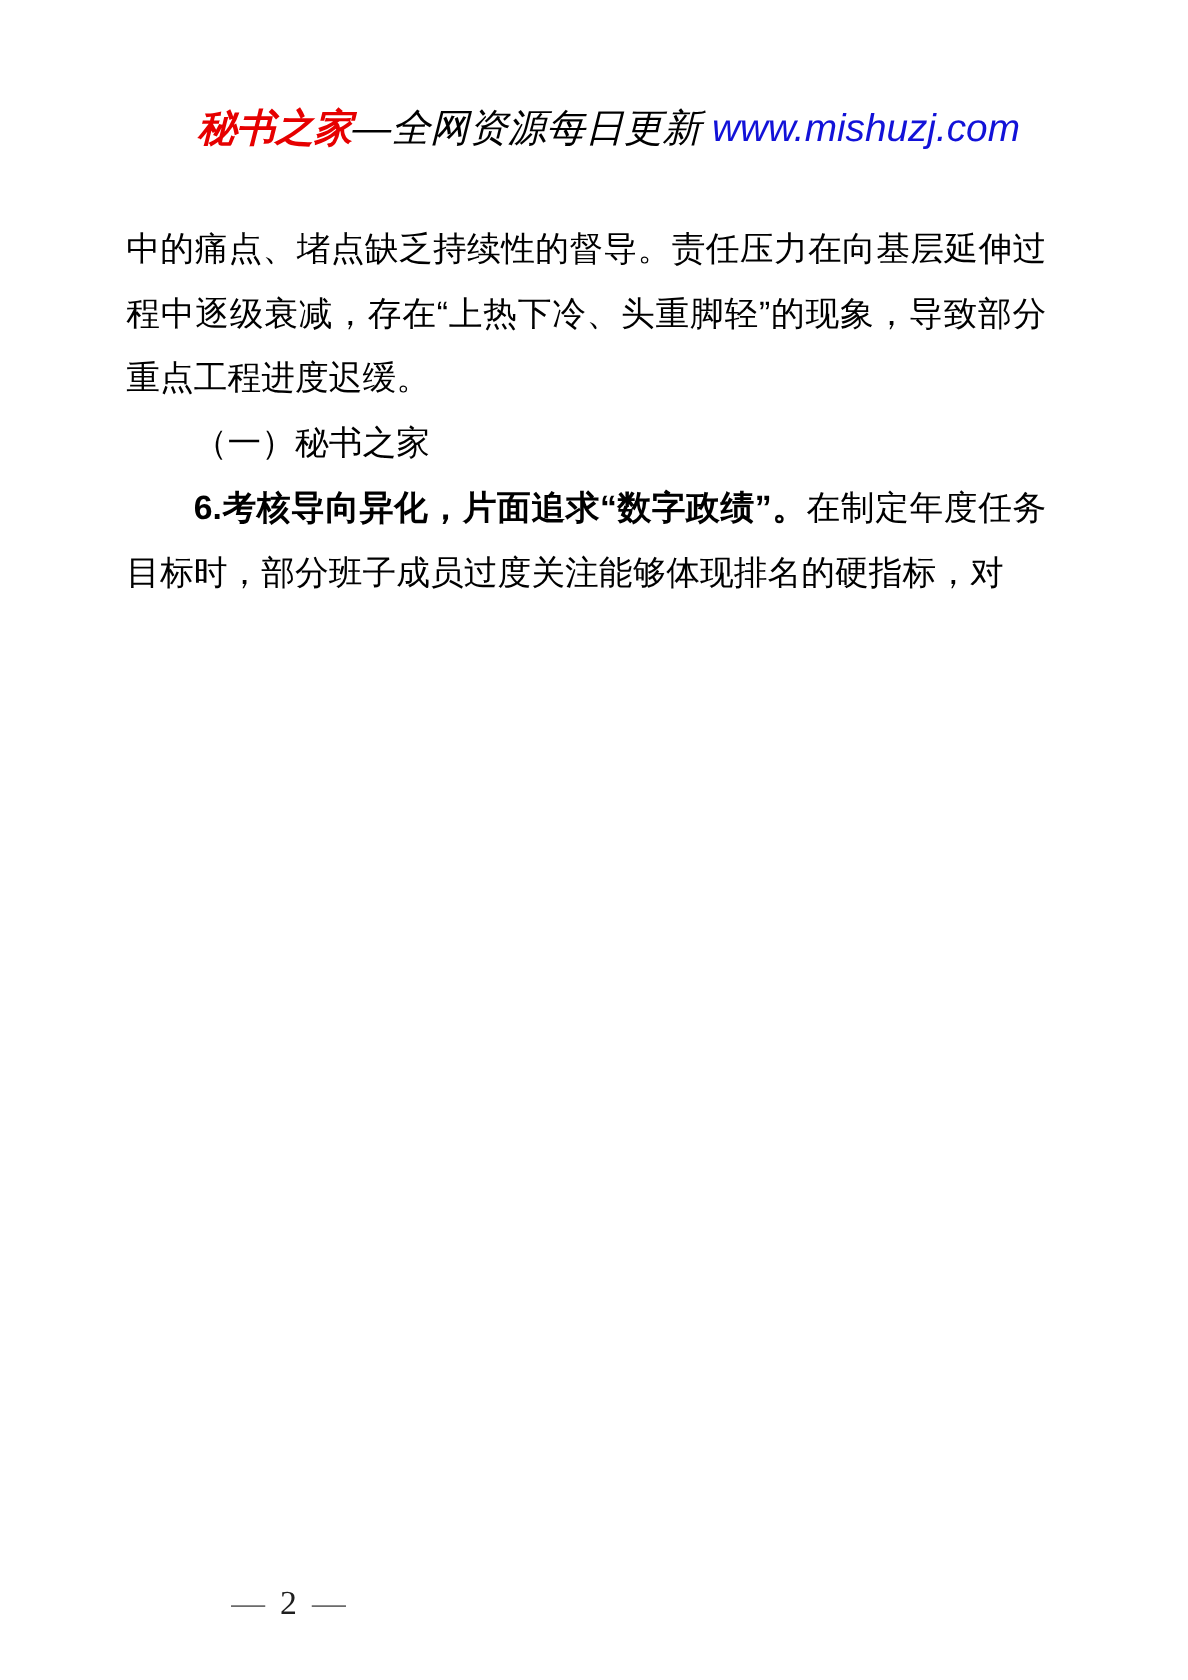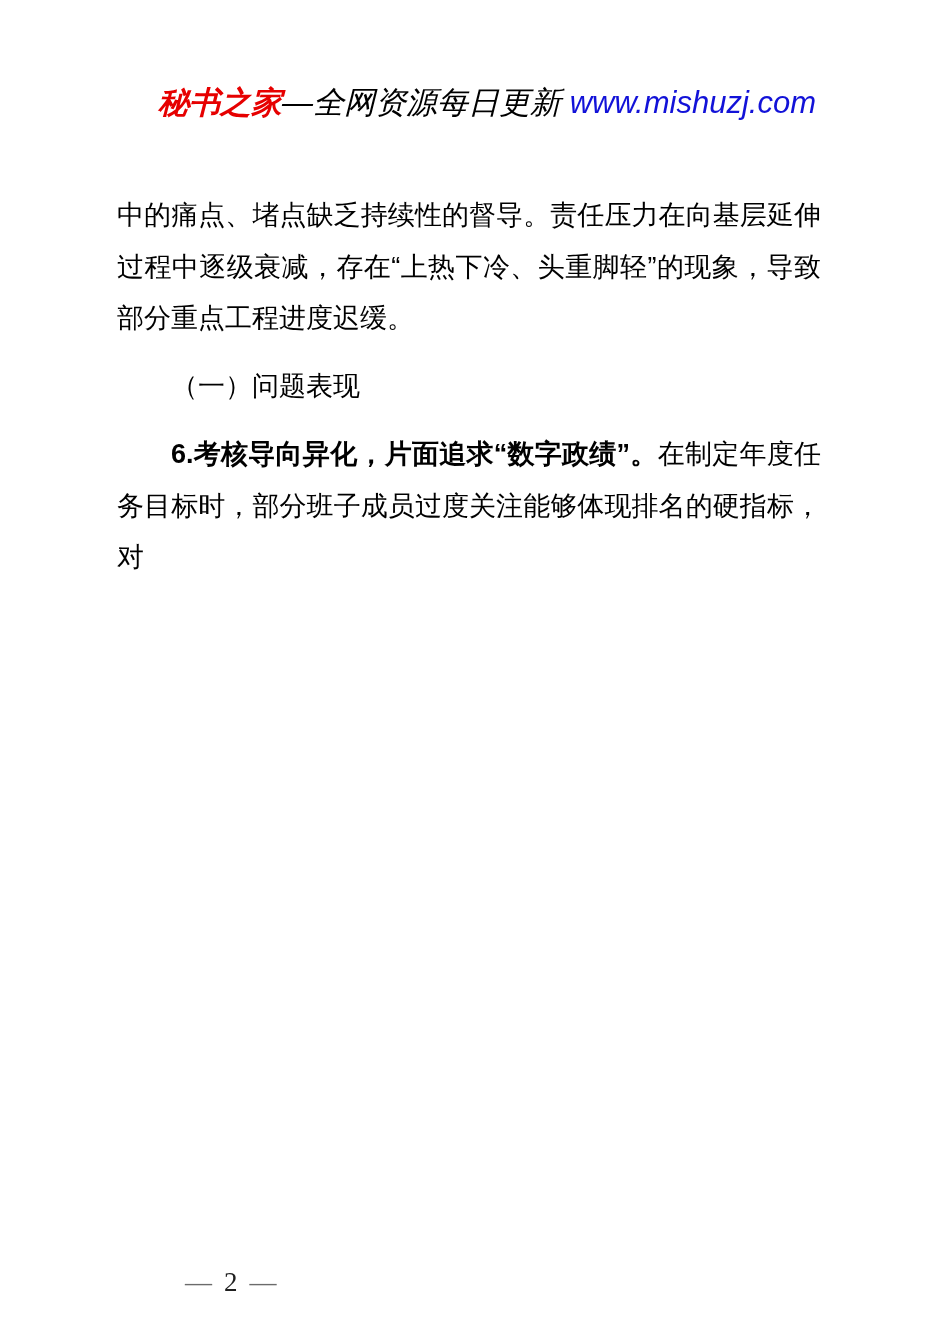--- a/index.html
+++ b/index.html
@@ -43,21 +43,21 @@
     left: 101px;
     top: 174px;
     width: 736px;
     font-size: 27px;
     line-height: 51.7px;
     text-align: justify;
     text-justify: inter-character;
     color: #000000;
   }
   .doc-body p {
-    margin: 16px;
+    margin: 0;
     padding: 0;
     text-indent: 2em;
   }
   .doc-body p.continuation {
     text-indent: 0;
   }
   .doc-body p.section-heading {
     letter-spacing: 1px;
   }
   .doc-body strong {
@@ -85,21 +85,21 @@
 <body>
 
 <div class="page">
 
   <div class="doc-header">
     <span class="brand">秘书之家</span><span class="tagline">—</span><span class="tagline">全网资源每日更新</span><span class="tagline"> </span><span class="url">www.mishuzj.com</span>
   </div>
 
   <div class="doc-body">
       <p class="para continuation">中的痛点、堵点缺乏持续性的督导。责任压力在向基层延伸过程中逐级衰减，存在“上热下冷、头重脚轻”的现象，导致部分重点工程进度迟缓。</p>
-      <p class="para sub-heading">（一）问题表现</p>
+      <p class="para sub-heading">（一）秘书之家</p>
       <p class="para numbered"><strong>6.考核导向异化，片面追求“数字政绩”。</strong>在制定年度任务目标时，部分班子成员过度关注能够体现排名的硬指标，对</p>
     </div>
 
   <div class="doc-footer">
     <span class="dash">—</span><span class="num">2</span><span class="dash">—</span>
   </div>
 
 </div>
 
 </body></html>

